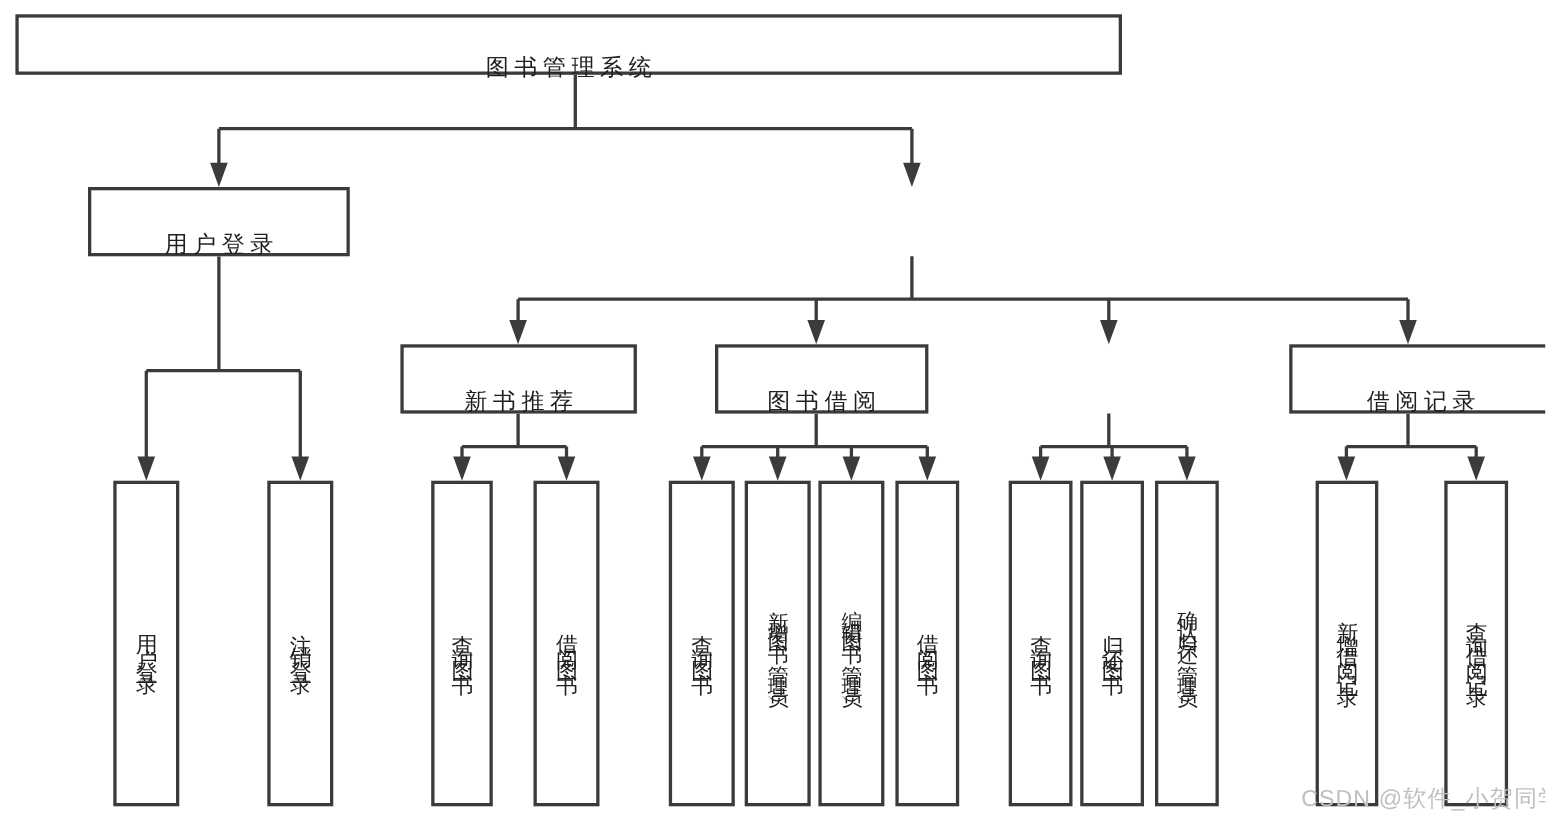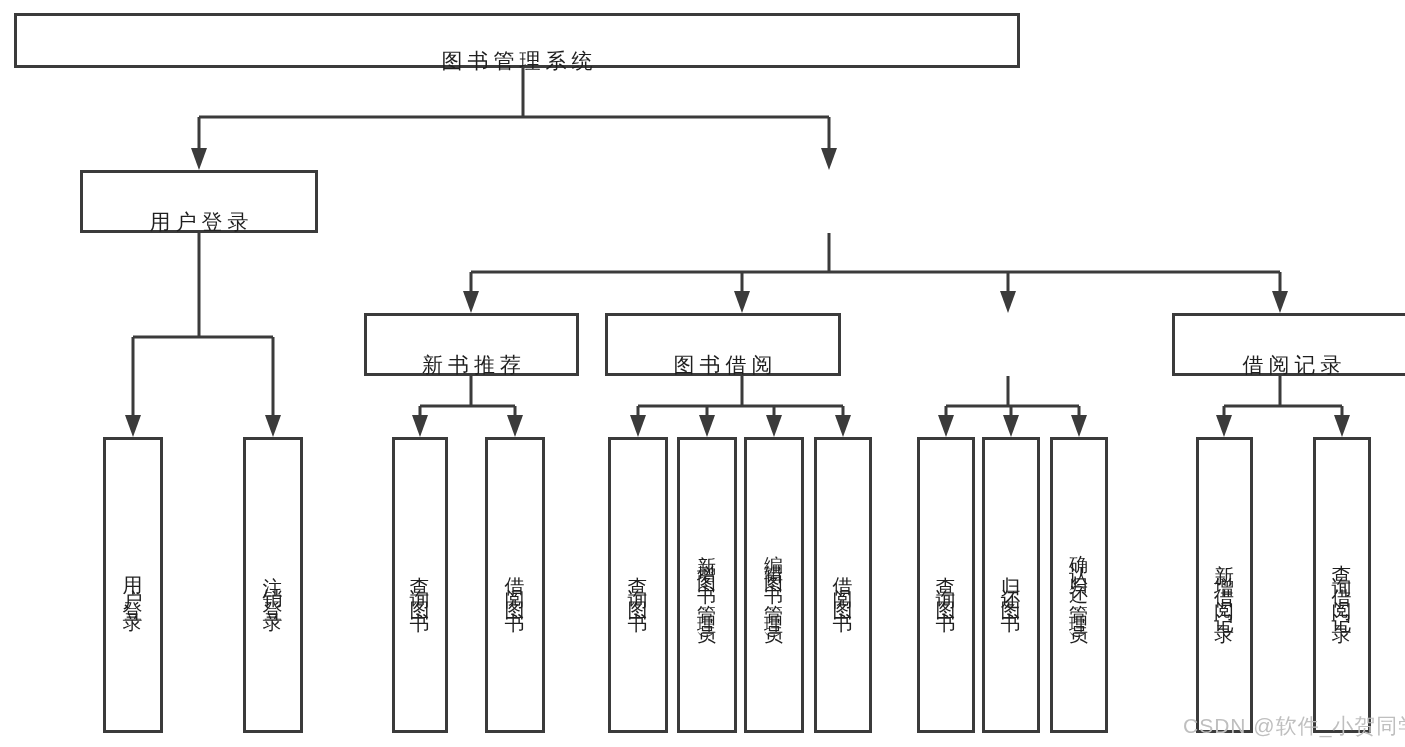--- a/index.html
+++ b/index.html
@@ -105,21 +105,21 @@
     <span class="hlabel">图书管理系统</span>
   </div>
 
   <div class="node" style="left:80px;top:170px;width:238px;height:63px">
     <span class="hlabel">用户登录</span>
   </div>
 
   <div class="node" style="left:364px;top:313px;width:215px;height:63px">
     <span class="hlabel">新书推荐</span>
   </div>
-  <div class="node" style="left:605px;top:313px;width:236px;height:63px">
+  <div class="node" style="left:650px;top:313px;width:194px;height:63px">
     <span class="hlabel">图书借阅</span>
   </div>
   <div class="node" style="left:1172px;top:313px;width:240px;height:63px">
     <span class="hlabel">借阅记录</span>
   </div>
 
   <div class="leaf" style="left:103px;width:60px">
     <span class="vtext">用户登录</span>
   </div>
   <div class="leaf" style="left:243px;width:60px">

